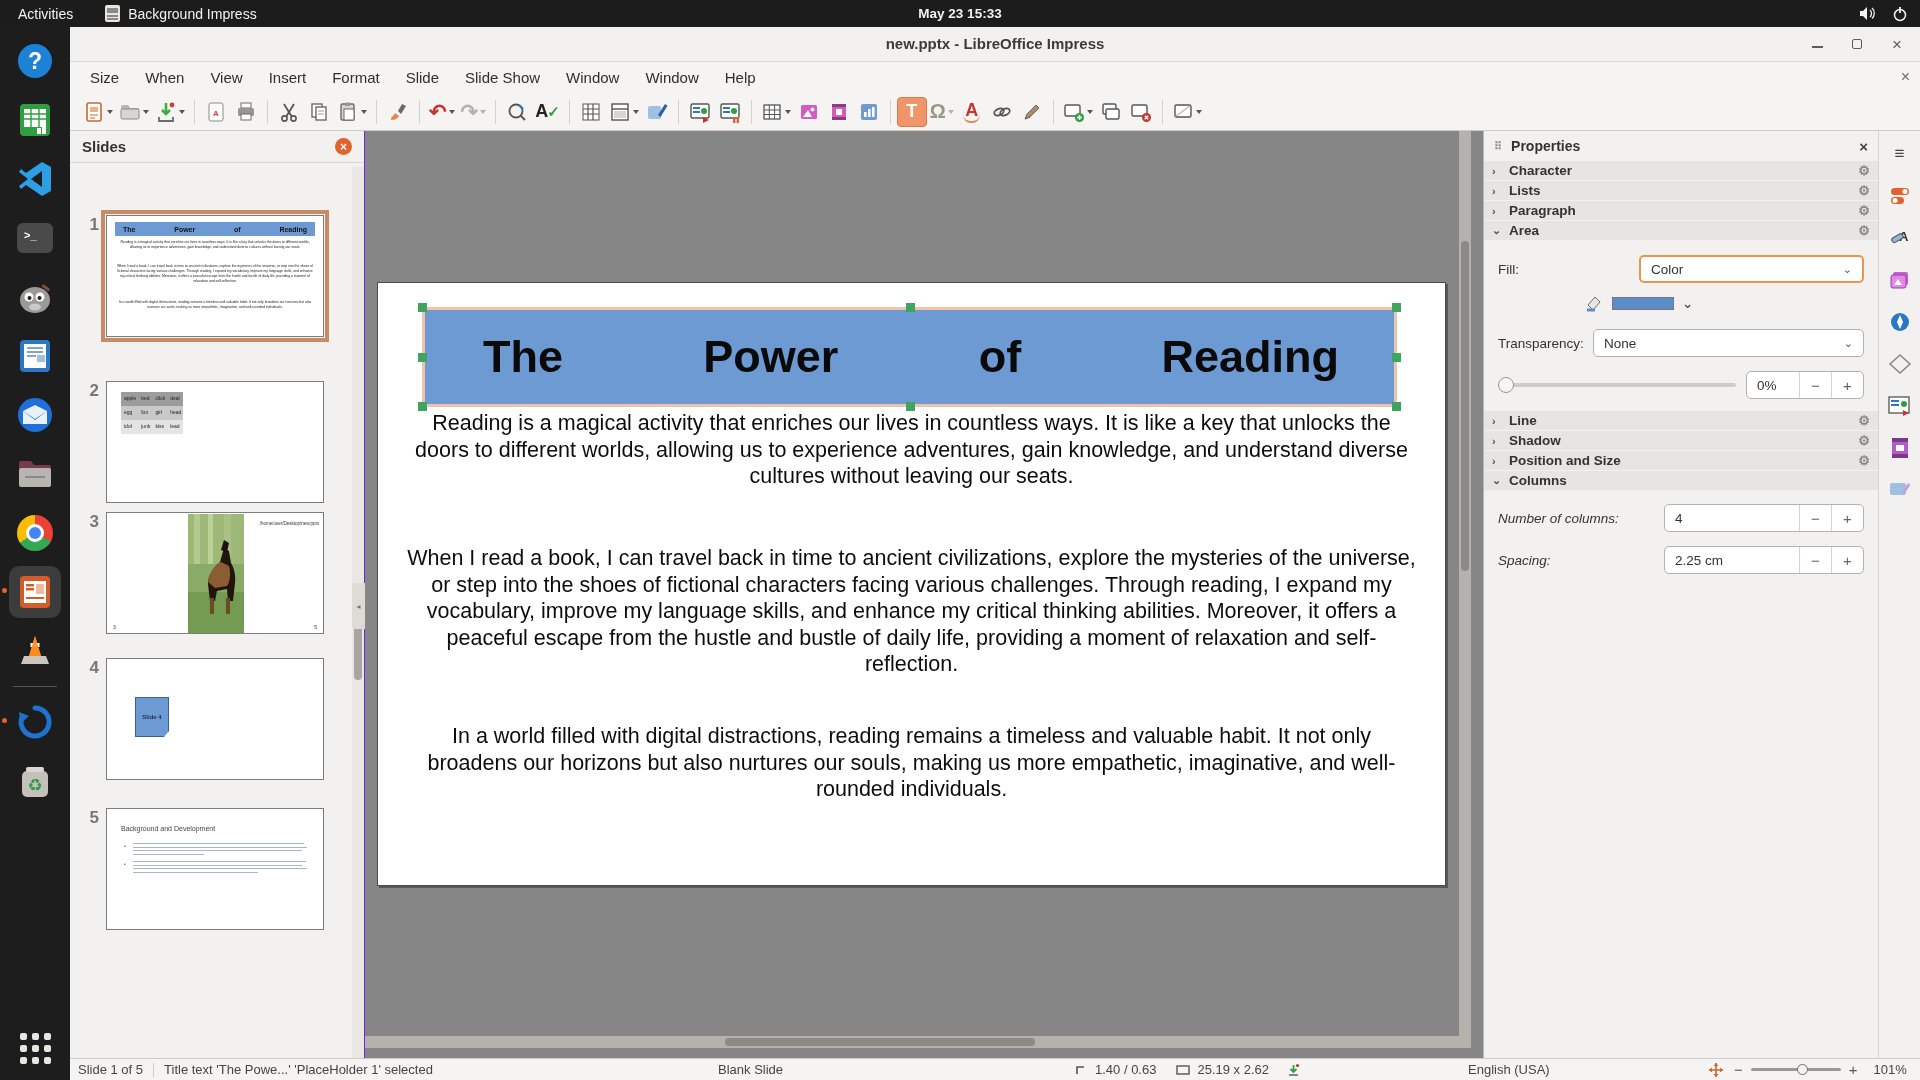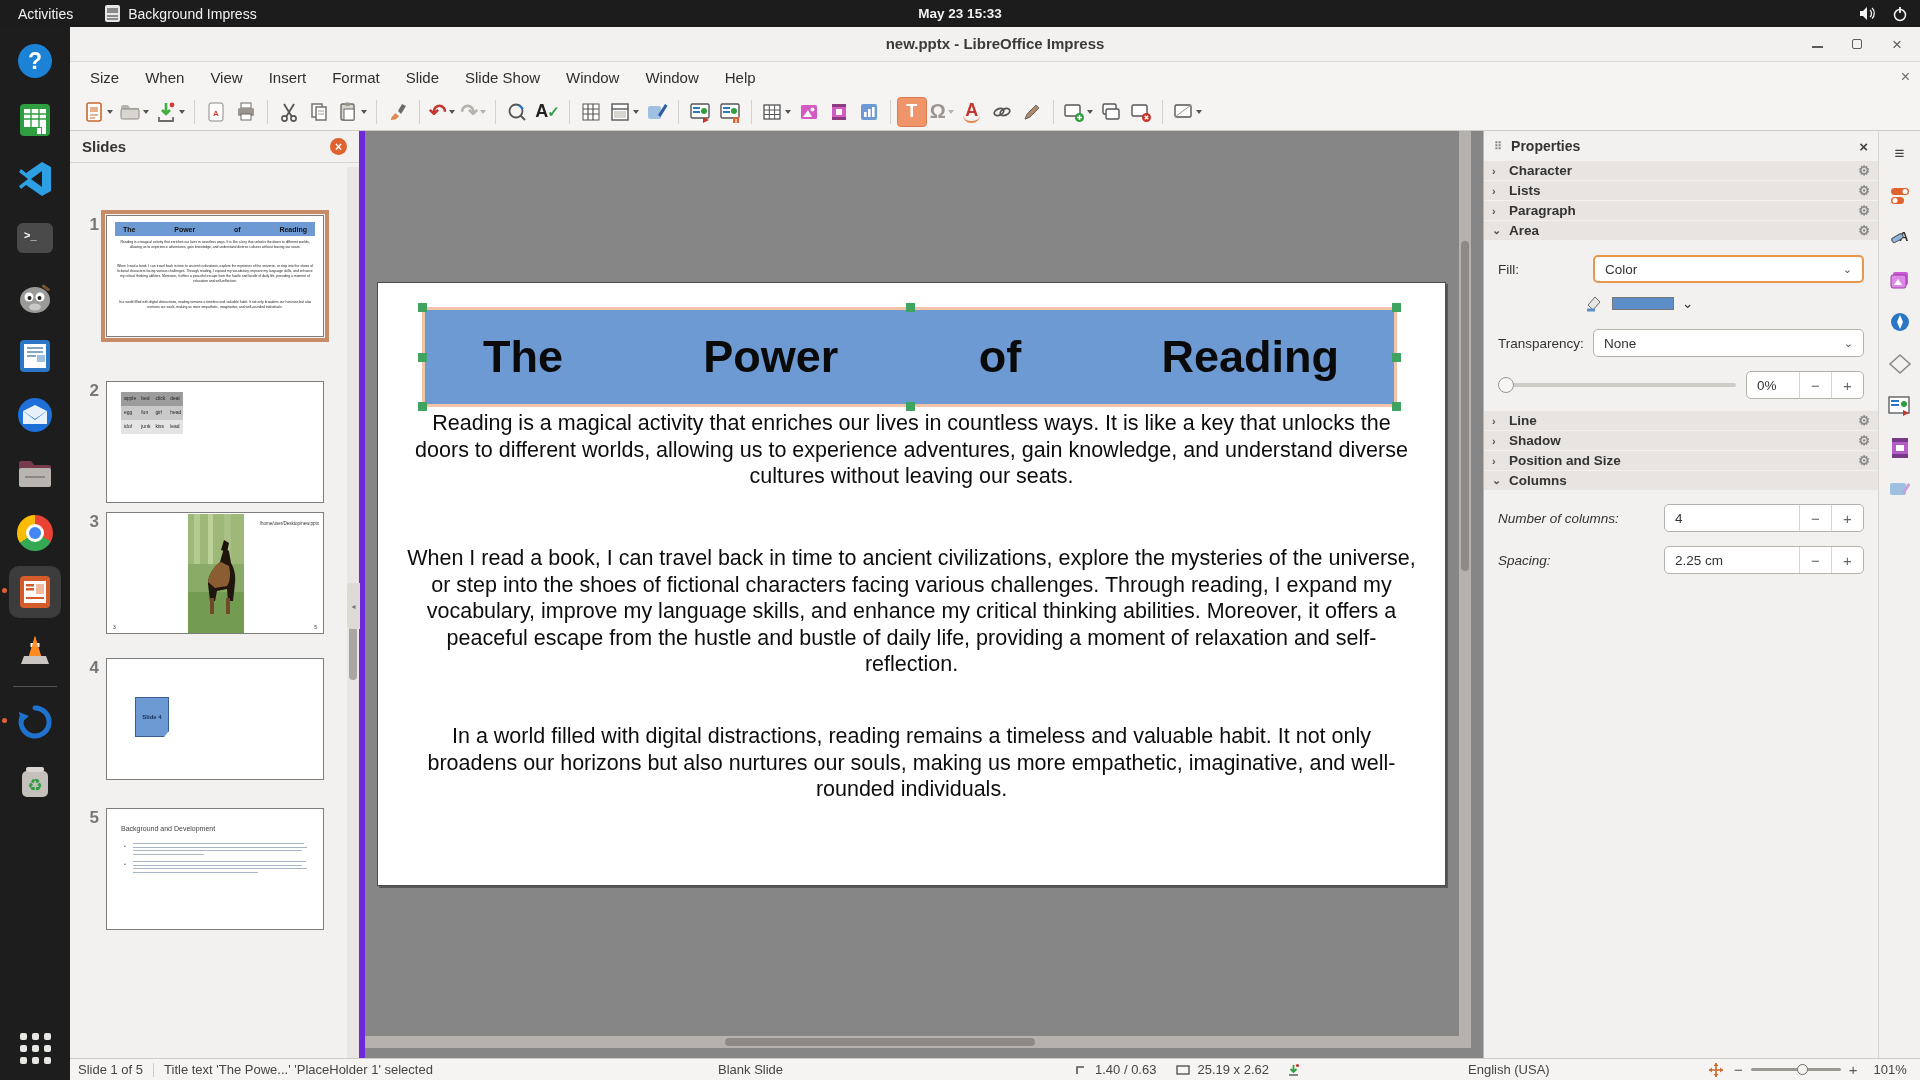--- a/index.html
+++ b/index.html
@@ -50,21 +50,21 @@
           gap:2px; padding:0 3px; position:relative; }
   .tbtn.activeT { background:#f0956a; border:1px solid #d97c50; }
   .tsep { width:1px; height:24px; background:#d4d0cc; margin:0 6px; }
   .dd { width:0; height:0; border:3.5px solid transparent; border-top:4.5px solid #555; margin-top:4px; }
   .dd.dis { border-top-color:#b5b1ac; }
   .g { font-size:18px; font-weight:700; }
   svg.ti { width:22px; height:22px; }
 
   
   #slidespanel { position:absolute; left:70px; top:131px; width:295px; height:927px; background:#f3f1ef;
-                 border-right:6px solid #6d28d9; }
+                 border-right:1px solid #6d28d9; }
   #slidespanel .phead { height:32px; display:flex; align-items:center; padding:0 12px; font-size:15px;
                         font-weight:700; color:#333; border-bottom:1px solid #d8d4d0; }
   .pclose { margin-left:auto; width:17px; height:17px; border-radius:50%; background:#e0622e; color:#fff;
             font-size:12px; display:flex; align-items:center; justify-content:center; }
   .slist { position:absolute; left:0; top:36px; right:12px; bottom:0; }
   .srow { position:absolute; left:0; width:100%; display:flex; }
   .snum { width:36px; text-align:right; padding-right:7px; font-size:17px; font-weight:700; color:#777; }
   .thumb { width:218px; height:122px; background:#fff; border:1px solid #7d7d7d; position:relative; overflow:hidden; }
   .sel-frame { outline:4px solid #c98a66; outline-offset:1px; }
   
@@ -119,21 +119,21 @@
   .gripdots { letter-spacing:1px; color:#888; margin-right:8px; font-size:11px; }
   .shead .x { margin-left:auto; font-size:15px; color:#444; }
   .sect { height:20px; background:#e7e4e1; display:flex; align-items:center; padding:0 8px; gap:7px;
           font-weight:700; border-bottom:1px solid #f3f1ef; }
   .sect .gear { margin-left:auto; color:#8a8a8a; font-size:13px; }
   .chev { font-size:11px; color:#555; width:10px; display:inline-block; }
   .srowp { display:flex; align-items:center; padding:6px 14px; }
   .slabel { width:95px; }
   .combo { flex:1; height:28px; background:#fff; border:1px solid #b5b1ac; border-radius:5px;
            display:flex; align-items:center; padding:0 10px; }
-  .combo.focus { border:2px solid #e8954e; }
+  .combo.focus { border:2px solid #e8954e;margin-left:46px; }
   .combo .cv { flex:1; }
   .combo .carr { color:#555; font-size:11px; }
   .swatchrow { display:flex; align-items:center; gap:8px; padding:4px 14px 10px 100px; }
   .swatch { width:62px; height:13px; background:#5b8ec8; border:1px solid #777; }
   .sliderrow { display:flex; align-items:center; gap:10px; padding:8px 14px 12px; }
   .strack { flex:1; height:4px; background:#cfcbc7; border-radius:2px; position:relative; }
   .sknob { position:absolute; left:0; top:-6px; width:16px; height:16px; border-radius:50%;
            background:#f7f6f5; border:1px solid #9a968f; }
   .spin { display:flex; align-items:center; height:28px; background:#fff; border:1px solid #b5b1ac;
           border-radius:5px; overflow:hidden; }

